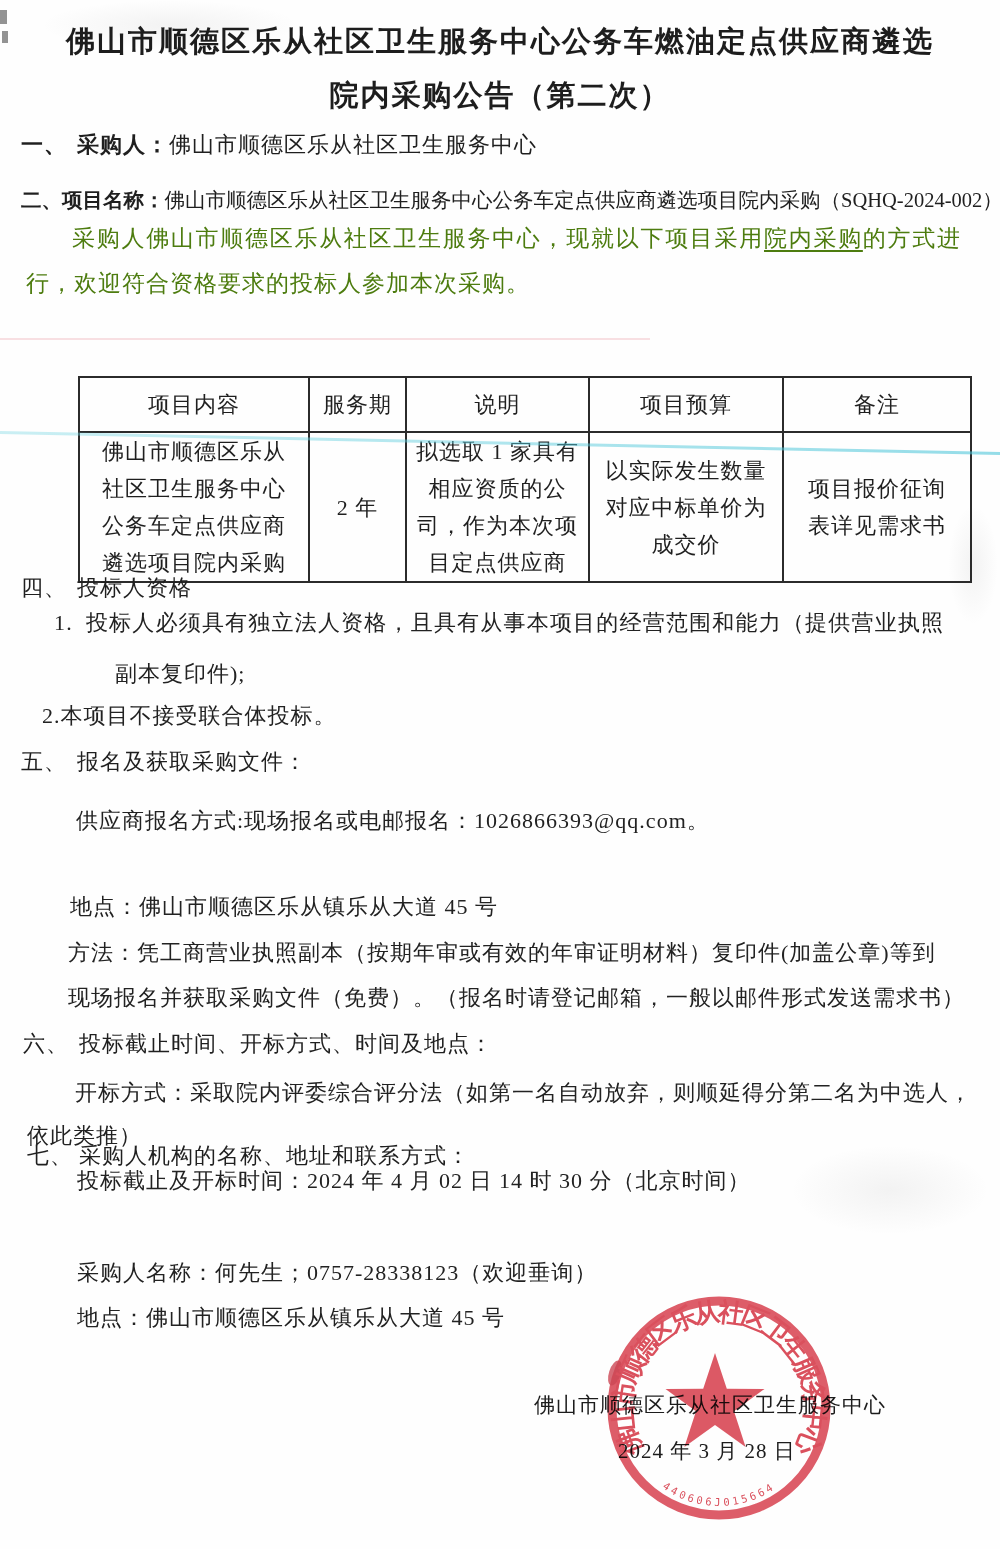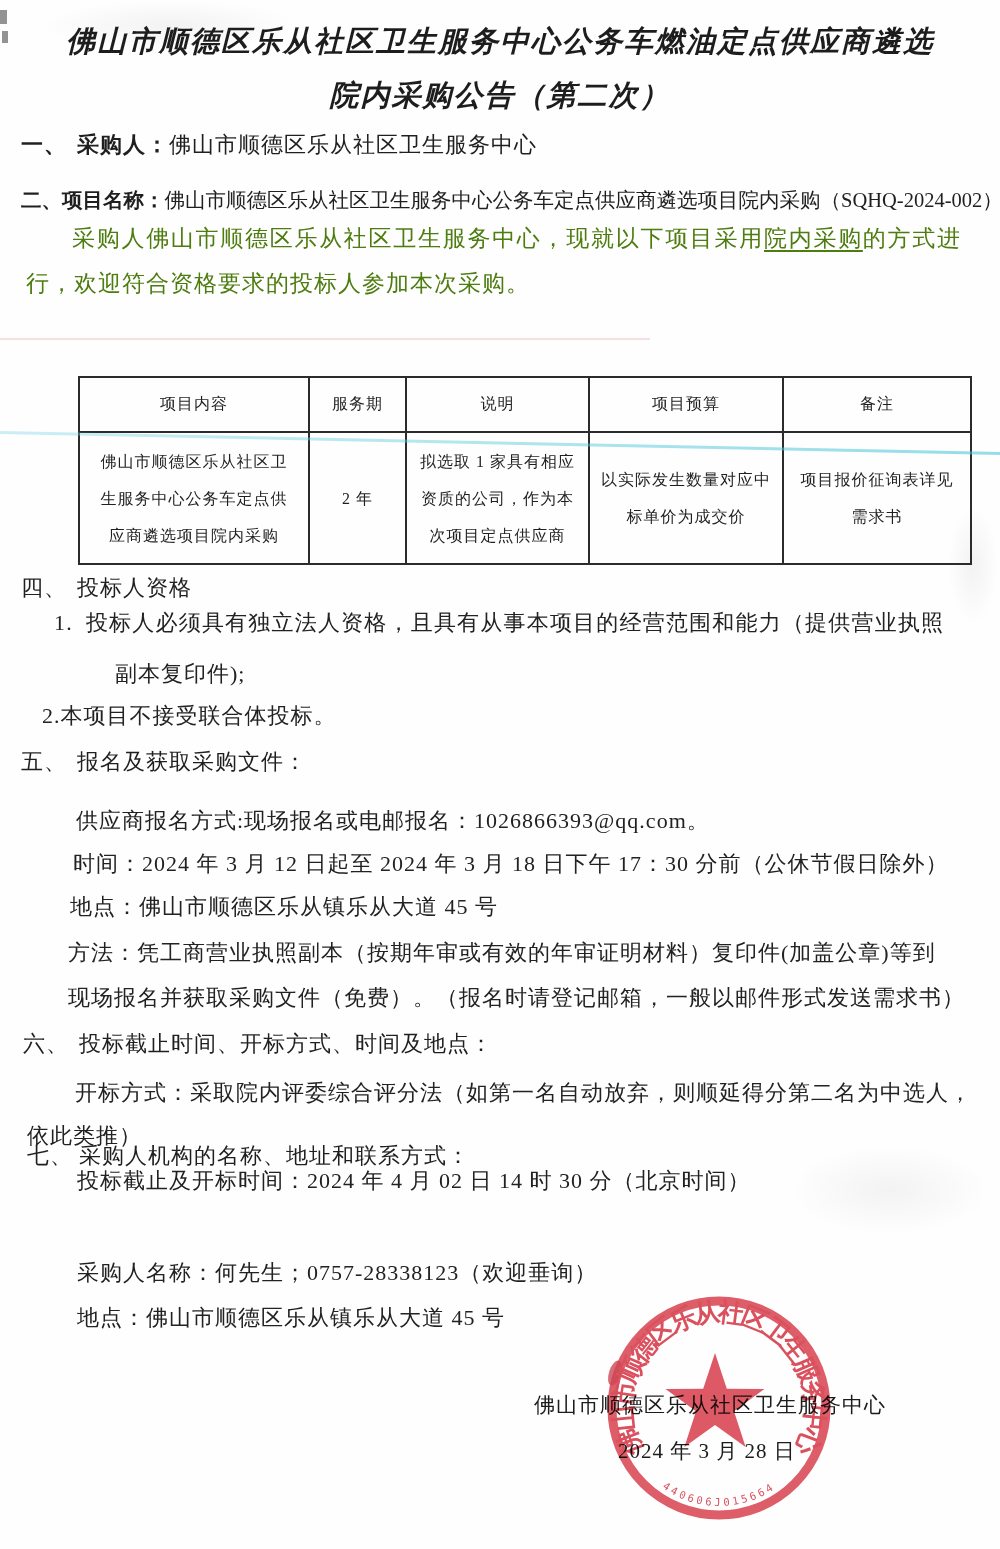--- a/index.html
+++ b/index.html
@@ -4,35 +4,35 @@
 <style>
   html,body{margin:0;padding:0;}
   body{background:#e8e8e8;}
   .page{
     position:relative;width:1000px;height:1549px;margin:0 auto;
     background:#fefefe;overflow:hidden;
     font-family:"Liberation Serif","DejaVu Serif",serif;
     color:#222;
   }
   .abs{position:absolute;white-space:nowrap;}
-  .title{left:0;width:1000px;text-align:center;font-weight:700;font-size:29px;letter-spacing:2px;color:#1d1d1d;font-style:italic;}
+  .title{left:0;width:1000px;text-align:center;font-weight:700;font-size:29px;letter-spacing:2px;color:#1d1d1d;}
   .sec{font-size:22px;letter-spacing:1px;color:#1f1f1f;}
   .sec .lbl-bold,.sec .hd-bold{font-weight:700;}
   .gap{margin-left:10px;}
   .ln{font-size:22px;letter-spacing:1px;color:#222;}
   .intro{
     white-space:normal;text-align:justify;
     font-size:23px;line-height:45px;letter-spacing:1px;
     text-indent:46px;color:#4d7c0f;
   }
   .intro u{text-underline-offset:4px;}
   table.doc{
     position:absolute;left:78px;top:376px;width:892px;
     border-collapse:collapse;table-layout:fixed;
-    font-size:16px;color:#1f1f1f;
+    font-size:22px;color:#1f1f1f;
   }
   table.doc th,table.doc td{
     border:2px solid #2b2b2b;text-align:center;vertical-align:middle;
     font-weight:400;letter-spacing:1px;
   }
   table.doc th{height:51px;}
   table.doc td{height:130px;line-height:37px;}
   td.c1{padding:0 17px;}
   td.c2{padding:0 4px;}
   td.c3{padding:0 8px;}
@@ -110,21 +110,20 @@
   <div class="abs ln" style="left:54px;top:608px;letter-spacing:1.2px;">
     <span>1.</span><span style="margin-left:13px;">投标人必须具有独立法人资格，且具有从事本项目的经营范围和能力（提供营业执照</span>
   </div>
   <div class="abs ln" style="left:115px;top:659px;">副本复印件);</div>
   <div class="abs ln" style="left:42px;top:701px;">2.本项目不接受联合体投标。</div>
 
   <div class="abs sec" style="left:21px;top:747px;">
     <span>五、</span><span class="gap">报名及获取采购文件：</span>
   </div>
   <div class="abs ln" style="left:76px;top:806px;">供应商报名方式:现场报名或电邮报名：1026866393@qq.com。</div>
-  <div class="abs ln" style="left:73px;top:849px;">时间：2024 年 3 月 12 日起至 2024 年 3 月 18 日下午 17：30 分前（公休节假日除外）</div>
   <div class="abs ln" style="left:70px;top:892px;">地点：佛山市顺德区乐从镇乐从大道 45 号</div>
   <div class="abs ln" style="left:68px;top:938px;">方法：凭工商营业执照副本（按期年审或有效的年审证明材料）复印件(加盖公章)等到</div>
   <div class="abs ln" style="left:68px;top:983px;">现场报名并获取采购文件（免费）。（报名时请登记邮箱，一般以邮件形式发送需求书）</div>
 
   <div class="abs sec" style="left:23px;top:1029px;">
     <span>六、</span><span class="gap">投标截止时间、开标方式、时间及地点：</span>
   </div>
   <div class="abs ln" style="left:75px;top:1078px;">开标方式：采取院内评委综合评分法（如第一名自动放弃，则顺延得分第二名为中选人，</div>
   <div class="abs ln" style="left:27px;top:1121px;">依此类推）</div>
   <div class="abs ln" style="left:77px;top:1166px;">投标截止及开标时间：2024 年 4 月 02 日 14 时 30 分（北京时间）</div>

